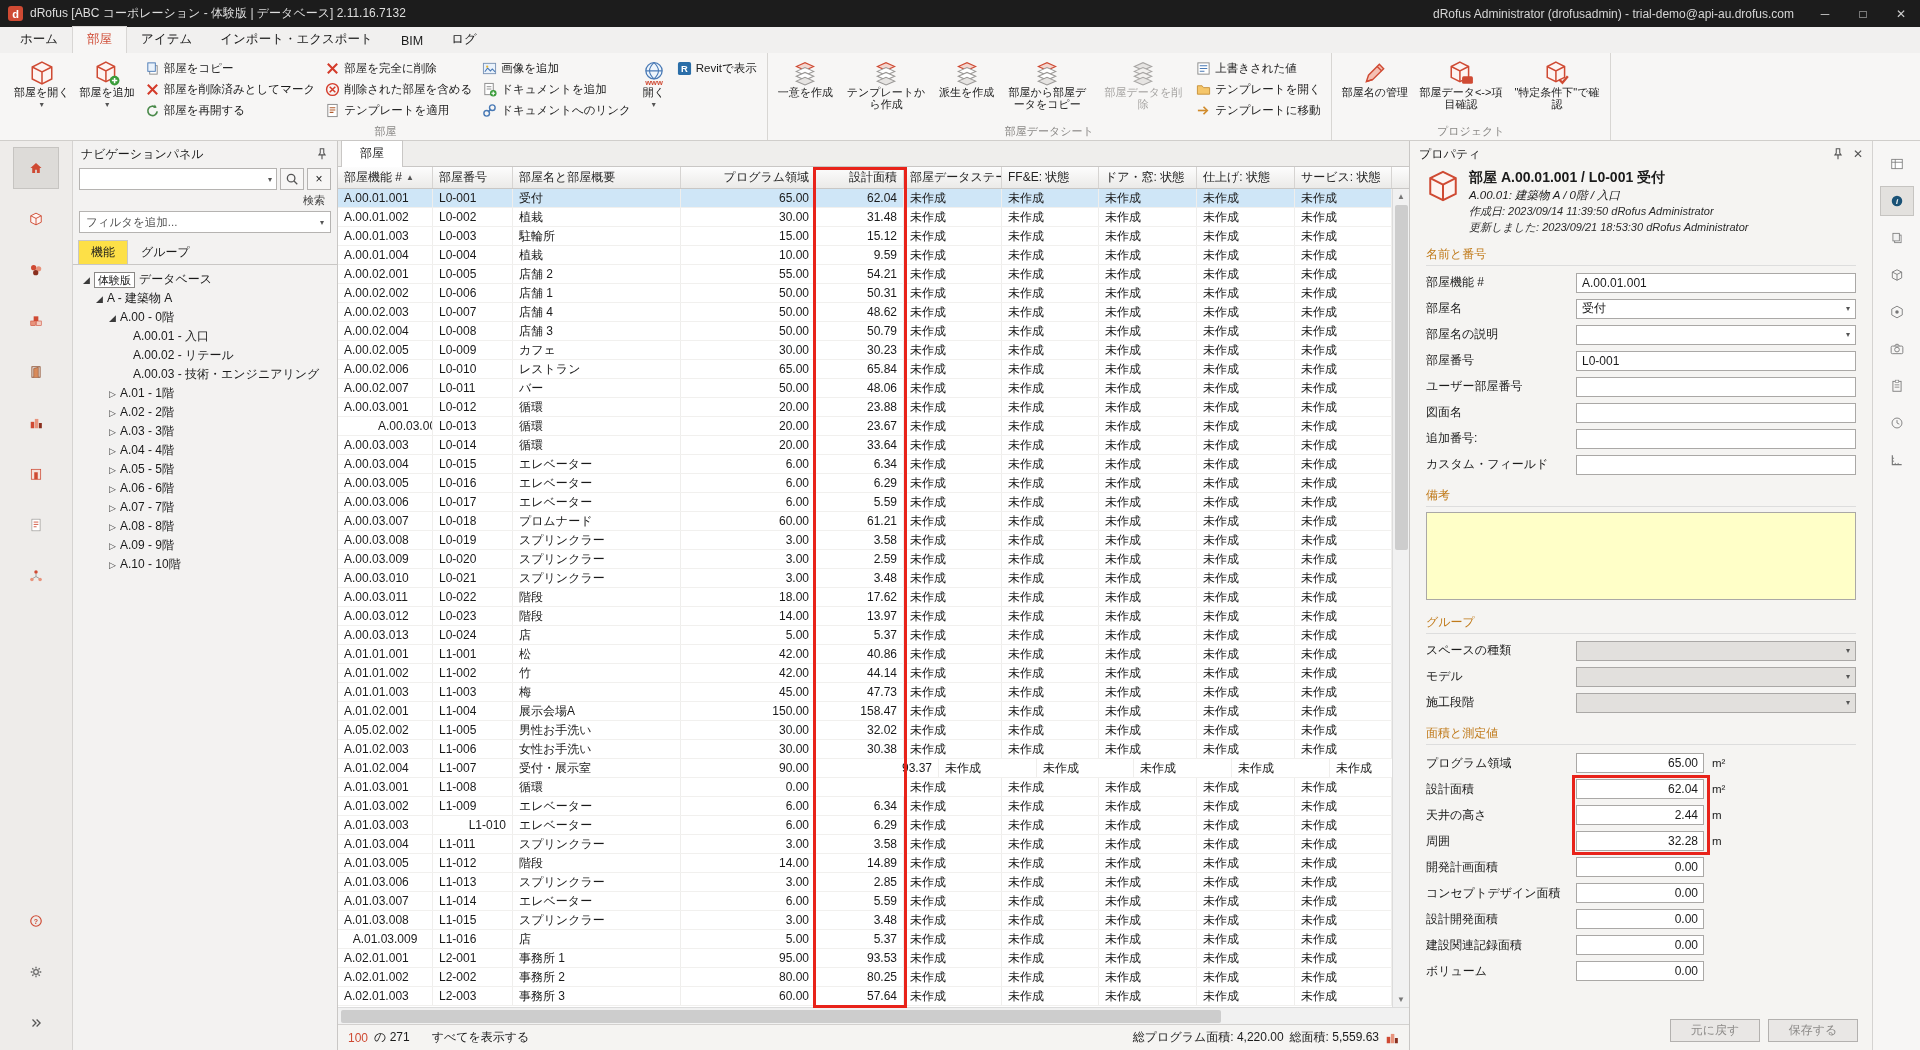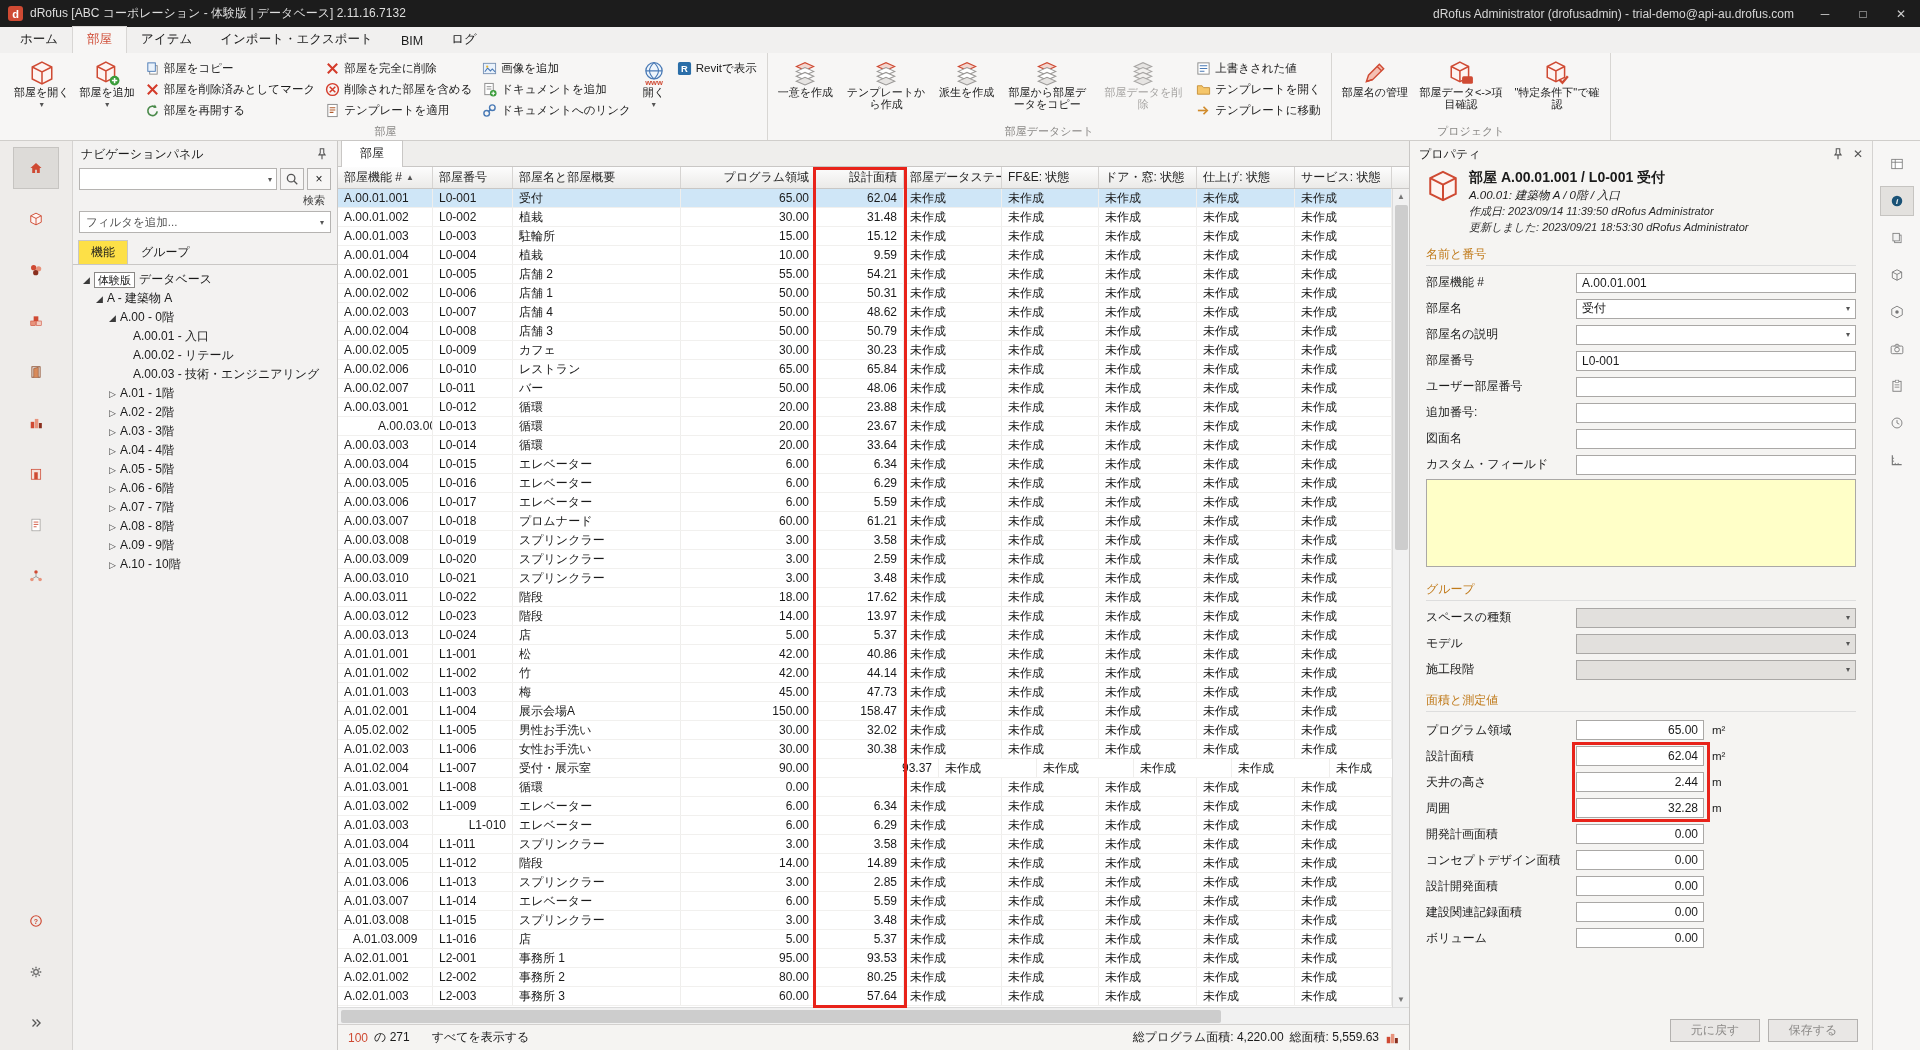--- a/index.html
+++ b/index.html
@@ -1266,38 +1266,39 @@
                 <span>L0-001</span>
               </div>
             </div>
             <div class="field-row">
               <div class="field-label">ユーザー部屋番号</div>
               <div class="field-ctrl">
                 <span></span>
               </div>
             </div>
             <div class="field-row">
-              <div class="field-label">追加番号:</div>
+              <div class="field-label">図面名</div>
               <div class="field-ctrl">
                 <span></span>
               </div>
             </div>
             <div class="field-row">
-              <div class="field-label">図面名</div>
+              <div class="field-label">追加番号:</div>
               <div class="field-ctrl">
                 <span></span>
               </div>
             </div>
             <div class="field-row">
               <div class="field-label">カスタム・フィールド</div>
               <div class="field-ctrl">
                 <span></span>
               </div>
             </div>
           </div>
+        <div class="sec-title">備考</div>
         <textarea class="notes" style=""></textarea>
         <div class="sec-title">グループ</div>
         <div id="groupFields">
             <div class="field-row">
               <div class="field-label">スペースの種類</div>
               <div class="field-ctrl gray">
                 <span></span>
                 <span class="caret">▾</span>
               </div>
             </div>

